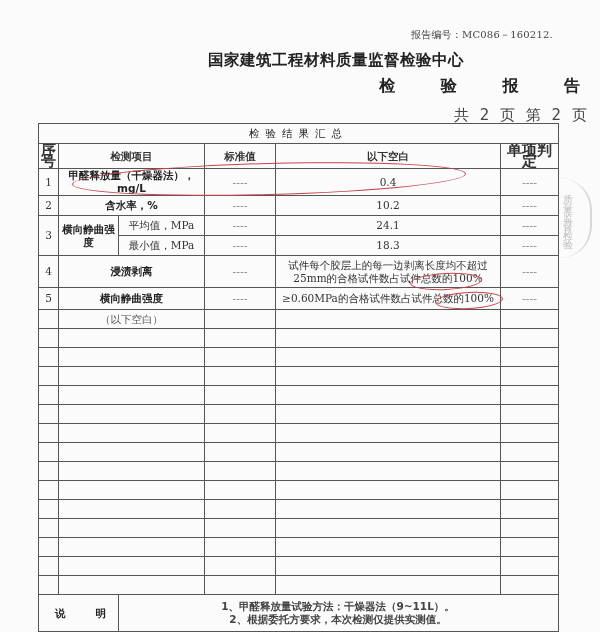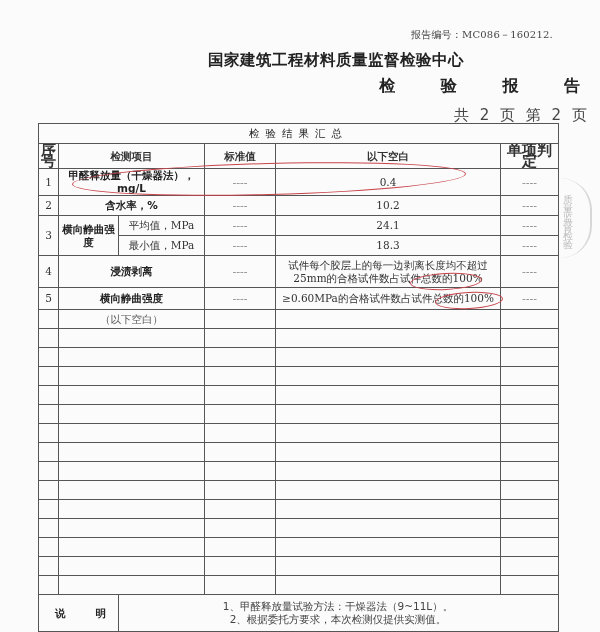--- a/index.html
+++ b/index.html
@@ -21,21 +21,21 @@
   .bold { font-weight:bold; }
   .r1 td { height:24px; }
   .r2 td { height:19px; }
   .r3 td { height:19px; }
   .r4 td { height:31px; }
   .r5 td { height:21px; }
   .blank td { height:18px; }
   .note-row td { height:36px; }
   .notes-label { font-weight:bold; text-align:right; padding-left:6px !important; }
   .notes-label span.gap { display:inline-block; width:30px; }
-  .notes-text { text-align:left; font-size:10px; color:#444; line-height:13px; padding-left:1px !important; }
+  .notes-text { text-align:left; font-size:10px; color:#444; line-height:13px; padding-left:1px !important;font-weight:bold; }
   .small { font-size:9px; letter-spacing:0; line-height:12px; }
 
   .ellipse { position:absolute; border:1.3px solid #c8434a; border-radius:50%; pointer-events:none; }
   .stamp { position:absolute; left:560px; top:178px; width:30px; height:80px; border-right:2px solid #cfcfcf; border-radius:0 40px 40px 0; opacity:0.8; }
   .stamp-text { position:absolute; left:563px; top:195px; font-size:10px; color:#bbb; line-height:9px; width:14px; word-break:break-all; }
 </style>
 </head>
 <body>
 
 <div class="abs report-no">报告编号：MC086－160212.</div>

